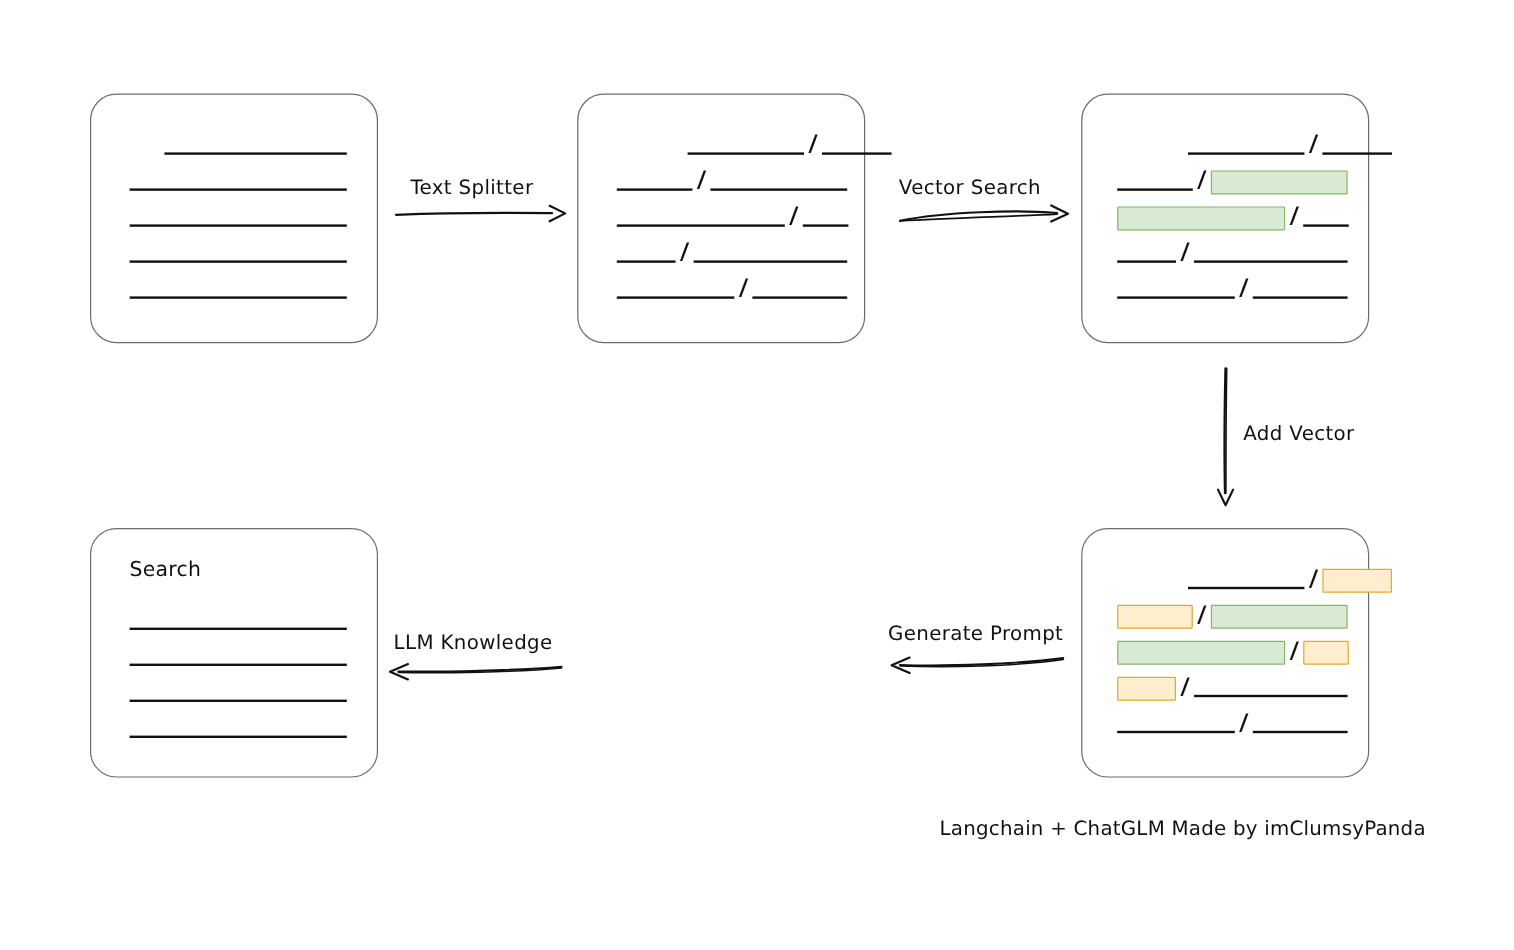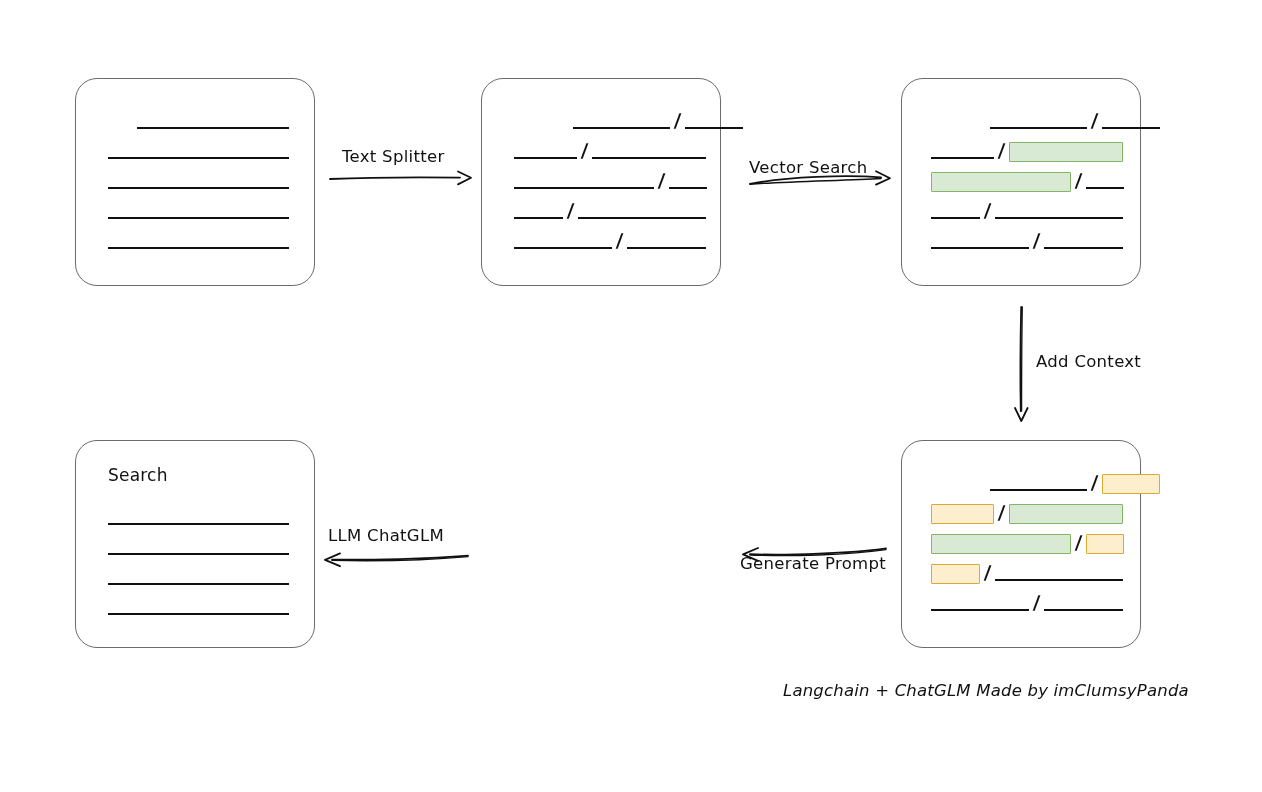--- a/index.html
+++ b/index.html
@@ -103,21 +103,20 @@
   }
 
   
   .credit {
     position: absolute;
     font-family: "DejaVu Sans", "Liberation Sans", sans-serif;
     font-size: 16.5px;
     letter-spacing: .2px;
     color: #111111;
     white-space: nowrap;
-    font-style: italic;
   }
 </style>
 </head>
 <body>
 
 <div id="canvas">
 
   <div class="card" style="left:75px; top:78px; width:240px; height:208px;">
     <div class="rows">
         <div class="row" style="left: 32px; top: 34px;">
@@ -167,21 +166,21 @@
           <span class="seg" style="width: 128px;"></span>
         </div>
         <div class="row" style="left: 32px; top: 154px;">
           <span class="seg" style="width: 98px;"></span>
           <span class="slash">/</span>
           <span class="seg" style="width: 79px;"></span>
         </div>
       </div>
   </div>
 
-  <div class="arrow-label" style="left:749px; top:158px;">Vector Search</div>
+  <div class="arrow-label" style="left:749px; top:147px;">Vector Search</div>
   <svg class="arrow-svg" style="left:748px; top:166px;" width="146" height="26" viewBox="0 0 146 26">
     <path d="M2,18 C38,10.5 100,8.6 133,11.5" fill="none" stroke="#111111" stroke-width="1.8" stroke-linecap="round"></path>
     <path d="M2,18 C44,15.5 101,14.2 133,12.4" fill="none" stroke="#111111" stroke-width="1.5" stroke-linecap="round"></path>
     <path d="M128,5.2 L142,12.2 L128,18.6" fill="none" stroke="#111111" stroke-width="1.8" stroke-linejoin="round" stroke-linecap="round"></path>
   </svg>
 
   <div class="card" style="left:901px; top:78px; width:240px; height:208px;">
     <div class="rows">
         <div class="row" style="left: 29px; top: 34px;">
           <span class="seg" style="width: 97px; margin-left: 59px;"></span>
@@ -204,21 +203,21 @@
           <span class="seg" style="width: 128px;"></span>
         </div>
         <div class="row" style="left: 29px; top: 154px;">
           <span class="seg" style="width: 98px;"></span>
           <span class="slash">/</span>
           <span class="seg" style="width: 79px;"></span>
         </div>
       </div>
   </div>
 
-  <div class="arrow-label" style="left:1036px; top:352px;">Add Context</div>
+  <div class="arrow-label" style="left:1036px; top:352px;">Add Vector</div>
   <svg class="arrow-svg" style="left:1009px; top:305px;" width="26" height="118" viewBox="0 0 26 118">
     <path d="M12.2,2 C11.3,40 11.2,78 11.8,106" fill="none" stroke="#111111" stroke-width="1.8" stroke-linecap="round"></path>
     <path d="M13.3,2 C12.6,42 12.6,80 12.6,106" fill="none" stroke="#111111" stroke-width="1.3" stroke-linecap="round"></path>
     <path d="M6,103 L12.3,116 L18.6,103" fill="none" stroke="#111111" stroke-width="1.8" stroke-linejoin="round" stroke-linecap="round"></path>
   </svg>
 
   <div class="card" style="left:75px; top:440px; width:240px; height:208px;">
     <div class="card-label" style="left:32px; top:24px;">Search</div>
     <div class="rows">
         <div class="row" style="left: 32px; top: 68px;">
@@ -229,29 +228,29 @@
         </div>
         <div class="row" style="left: 32px; top: 128px;">
           <span class="seg" style="width: 181px;"></span>
         </div>
         <div class="row" style="left: 32px; top: 158px;">
           <span class="seg" style="width: 181px;"></span>
         </div>
       </div>
   </div>
 
-  <div class="arrow-label" style="left:328px; top:526px;">LLM ChatGLM</div>
+  <div class="arrow-label" style="left:328px; top:526px;">LLM Knowledge</div>
   <svg class="arrow-svg" style="left:320px; top:546px;" width="152" height="24" viewBox="0 0 152 24">
     <path d="M148,9.6 C110,12.8 48,14.2 12,13.6" fill="none" stroke="#111111" stroke-width="1.8" stroke-linecap="round"></path>
     <path d="M148,10.6 C108,14.2 50,15.2 12,14.4" fill="none" stroke="#111111" stroke-width="1.3" stroke-linecap="round"></path>
     <path d="M20,7.4 L5,13.8 L20,20.2" fill="none" stroke="#111111" stroke-width="1.8" stroke-linejoin="round" stroke-linecap="round"></path>
   </svg>
 
 
-  <div class="arrow-label" style="left:740px; top:518px;margin-top:36px;">Generate Prompt</div>
+  <div class="arrow-label" style="left:740px; top:518px;">Generate Prompt</div>
   <svg class="arrow-svg" style="left:738px; top:540px;" width="152" height="24" viewBox="0 0 152 24">
     <path d="M148,8.4 C112,13.4 50,15.6 12,14.2" fill="none" stroke="#111111" stroke-width="1.8" stroke-linecap="round"></path>
     <path d="M148,9.6 C110,15.2 52,16.6 12,15" fill="none" stroke="#111111" stroke-width="1.3" stroke-linecap="round"></path>
     <path d="M20,8 L5,14.4 L20,20.8" fill="none" stroke="#111111" stroke-width="1.8" stroke-linejoin="round" stroke-linecap="round"></path>
   </svg>
 
   <div class="card" style="left:901px; top:440px; width:240px; height:208px;">
     <div class="rows">
         <div class="row" style="left: 29px; top: 34px;">
           <span class="seg" style="width: 97px; margin-left: 59px;"></span>

